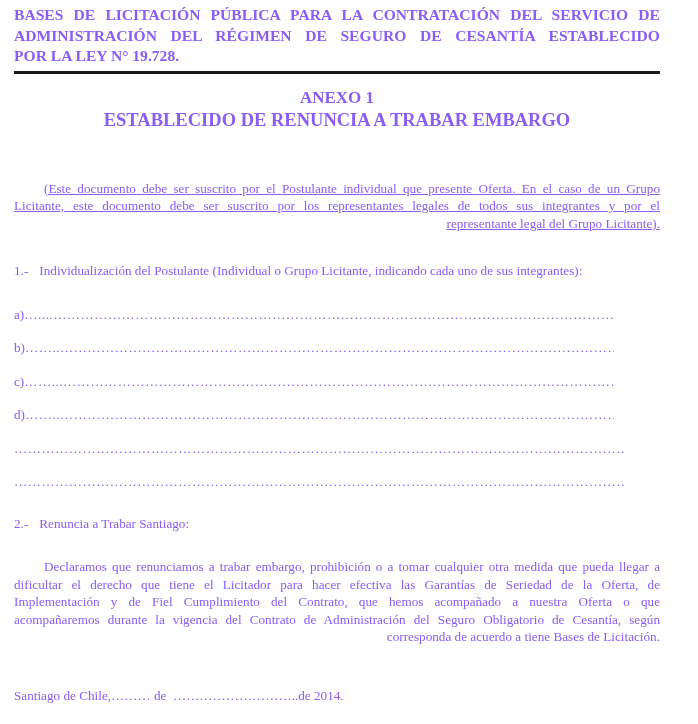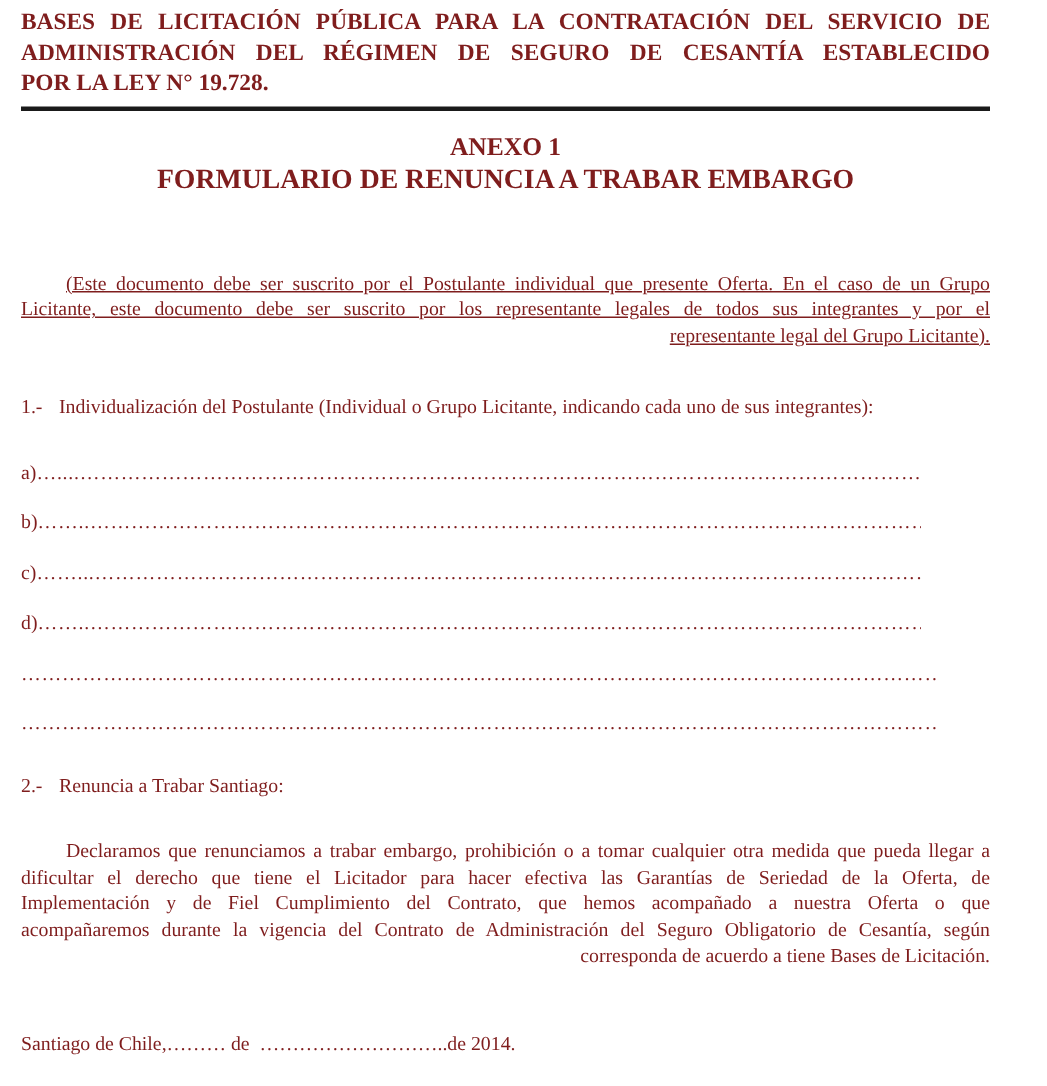--- a/index.html
+++ b/index.html
@@ -7,21 +7,21 @@
     padding: 0;
     background: #ffffff;
   }
   .page {
     position: relative;
     width: 698px;
     height: 724px;
     box-sizing: border-box;
     padding: 5px 38px 0 14px;
     background: #ffffff;
-    color: #7f1d1d;
+    color: #8b5cf6;
     font-family: "Liberation Serif", "DejaVu Serif", serif;
     overflow: hidden;
   }
   
   .doc-header {
     font-weight: 700;
     font-size: 15.6px;
     line-height: 20.5px;
     padding-bottom: 4px;
     border-bottom: 3px solid #1a1a1a;
@@ -91,26 +91,26 @@
 <div class="page">
 
   <header class="doc-header">
     <div class="just">BASES DE LICITACIÓN  PÚBLICA PARA LA CONTRATACIÓN DEL SERVICIO DE</div>
     <div class="just">ADMINISTRACIÓN DEL RÉGIMEN DE SEGURO DE CESANTÍA  ESTABLECIDO</div>
     <div>POR LA LEY N° 19.728.</div>
   </header>
 
   <div class="title-block">
     <div class="title-annex">ANEXO 1</div>
-    <div class="title-form">FORMULARIO DE RENUNCIA A TRABAR EMBARGO</div>
+    <div class="title-form">ESTABLECIDO DE RENUNCIA A TRABAR EMBARGO</div>
   </div>
 
   <div class="para intro">
     <span class="pl just indent">(Este documento debe ser suscrito por el Postulante individual que presente Oferta. En el caso de un Grupo</span>
-    <span class="pl just">Licitante,  este documento debe ser suscrito por los representante legales de todos sus integrantes y por el</span>
+    <span class="pl just">Licitante,  este documento debe ser suscrito por los representantes legales de todos sus integrantes y por el</span>
     <span class="pl">representante legal del Grupo Licitante).</span>
   </div>
 
   <div class="sec-heading s1">
     <span class="sec-num">1.-</span>
     <span class="sec-text">Individualización del Postulante (Individual o Grupo Licitante, indicando cada uno de sus integrantes):</span>
   </div>
 
   <div class="fields">
     <div class="dotline first">

